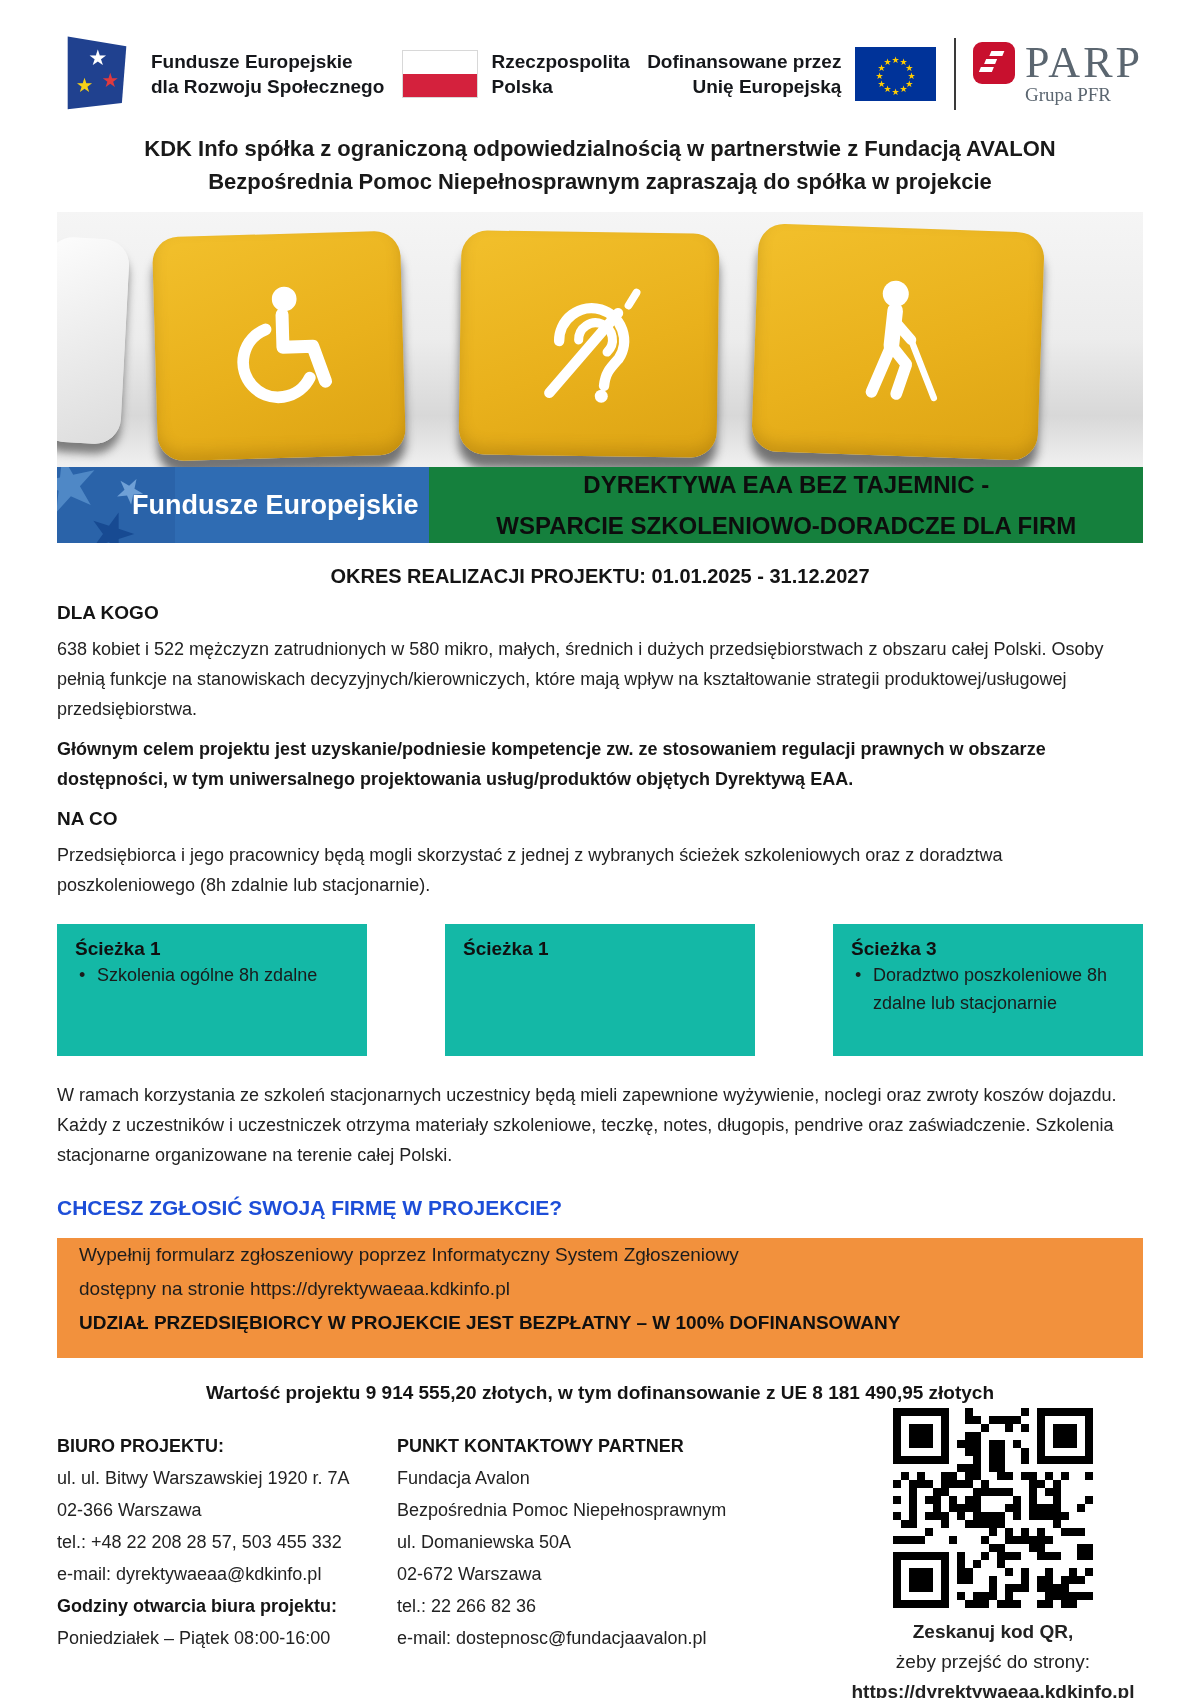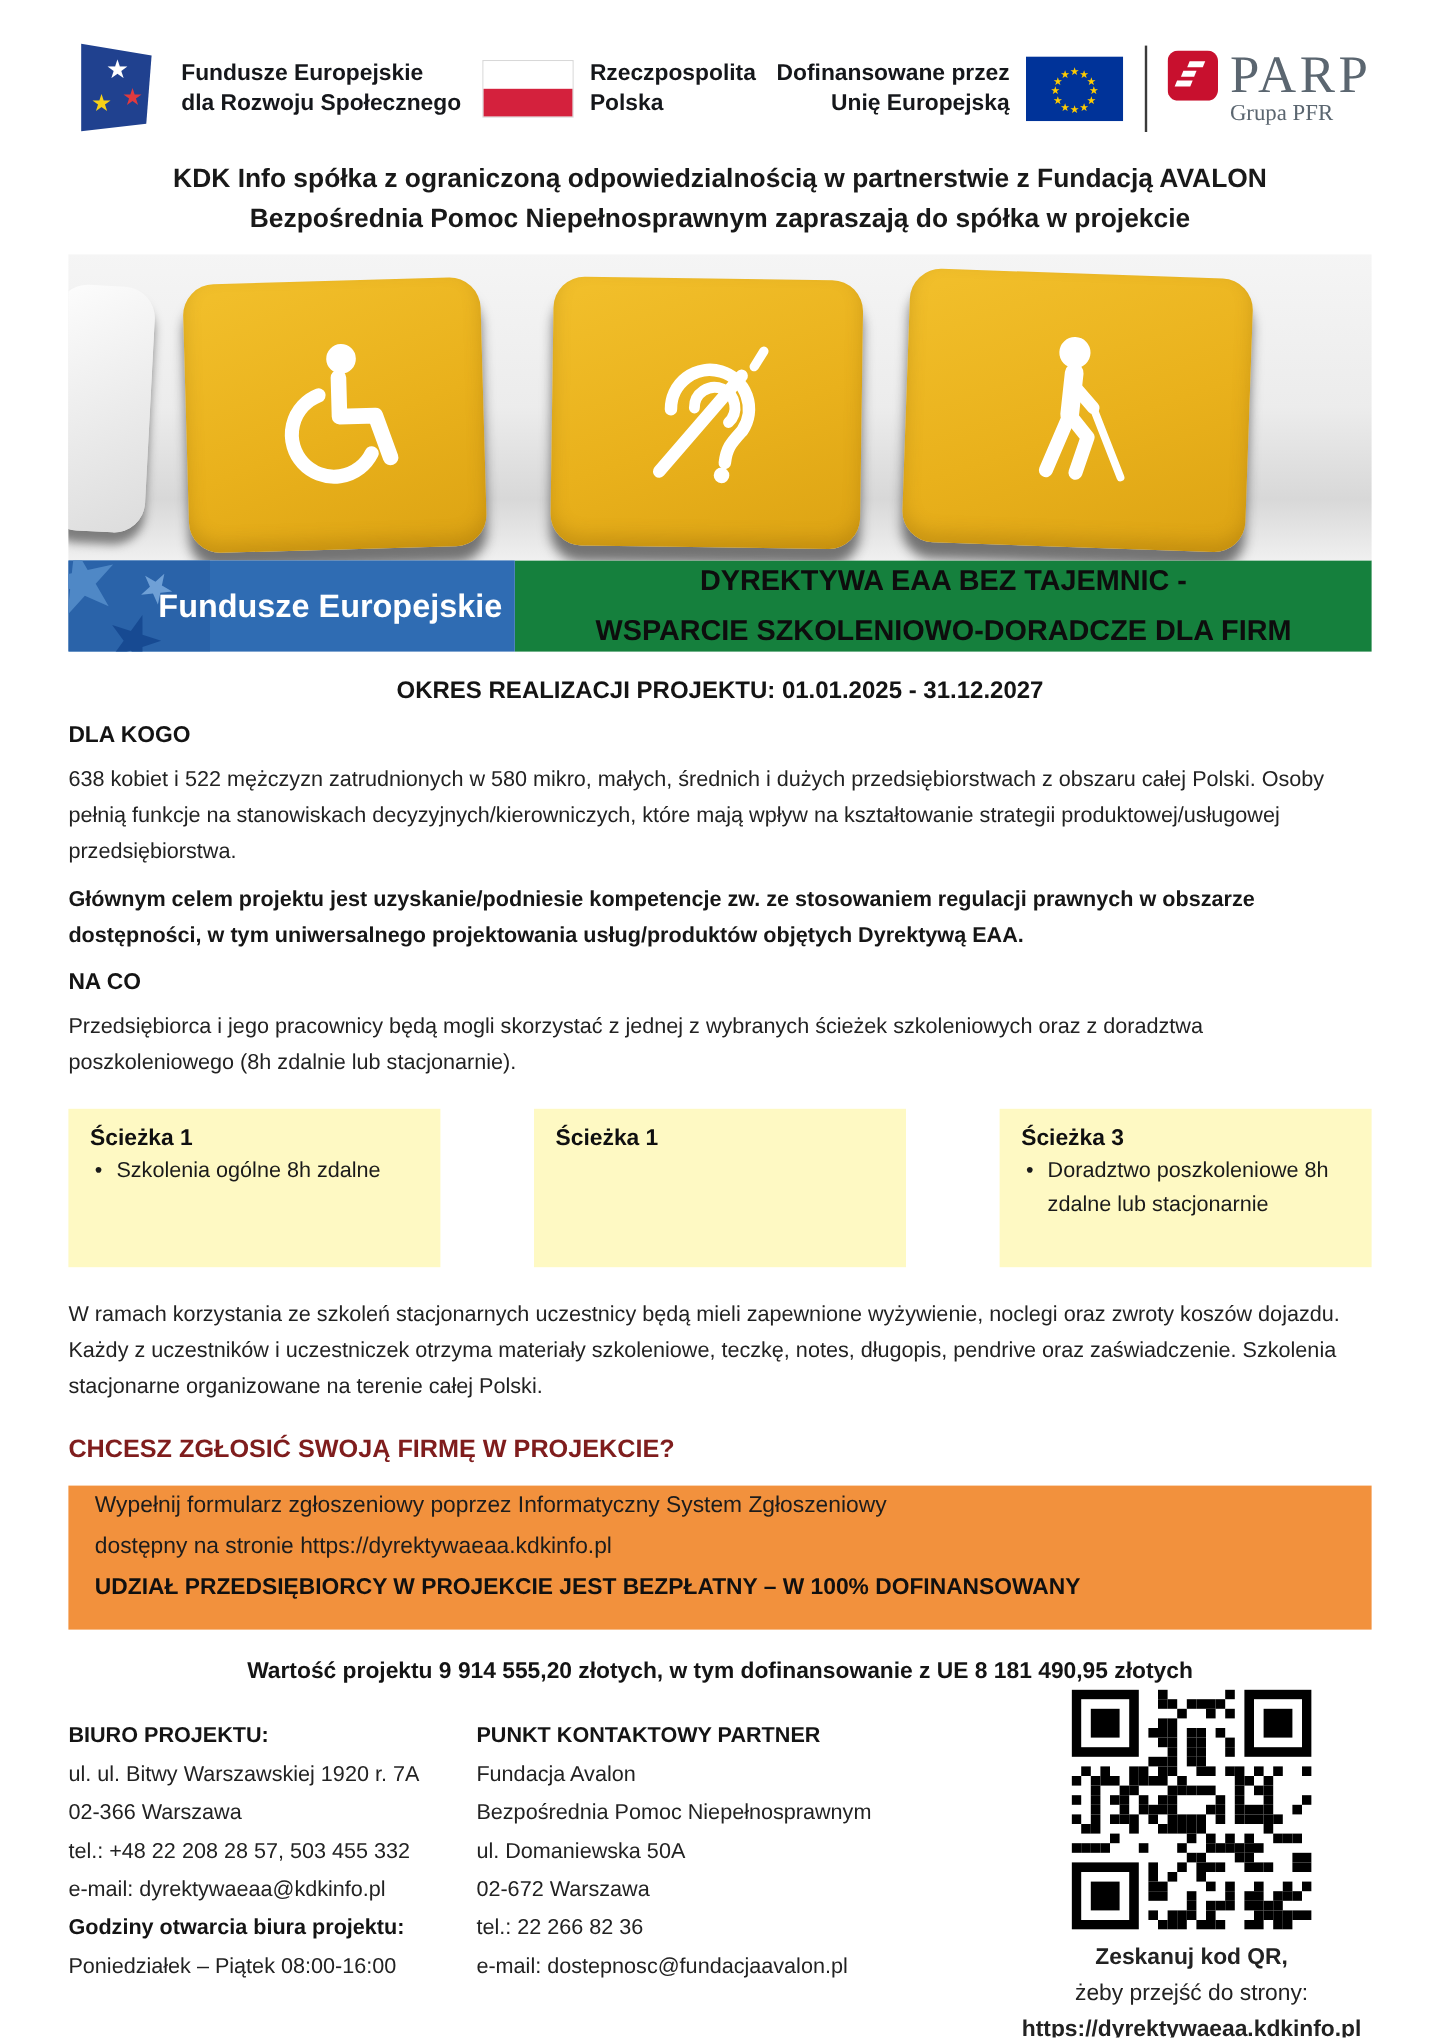--- a/index.html
+++ b/index.html
@@ -64,26 +64,26 @@
   .hero-orange div { font-weight:800; font-size:24px; line-height:35px; color:#0d0d0d; text-align:center; }
 
   
   .period { text-align:center; font-weight:bold; font-size:20px; margin-top:22px; color:#141414; }
   h3.sec { font-size:19px; font-weight:bold; margin-top:14px; color:#141414; }
   p.body { font-size:18px; line-height:30px; margin-top:10px; color:#222; }
   p.body.bold { font-weight:bold; color:#161616; }
 
   
   .paths { display:flex; justify-content:space-between; margin-top:24px; }
-  .path-box { width:310px; height:132px; background:#fef9c3; padding:14px 18px; }
+  .path-box { width:310px; height:132px; background:#14b8a6; padding:14px 18px; }
   .path-title { font-weight:bold; font-size:19px; color:#101010; }
   .path-item { position:relative; margin-top:1px; padding-left:22px; font-size:18px; line-height:28px; color:#1a1a1a; }
   .path-item::before { content:"•"; position:absolute; left:4px; top:0; }
 
-  .cta-heading { font-size:21px; font-weight:bold; margin-top:26px; color:#7f1d1d; }
+  .cta-heading { font-size:21px; font-weight:bold; margin-top:26px; color:#1d4ed8; }
 
   .cta-box { background:#f2913d; margin-top:18px; padding:0 22px 18px; }
   .cta-box .l { font-size:19px; line-height:34px; color:#1c1c1c; }
   .cta-box .l.bold { font-weight:bold; color:#101010; }
 
   .value { text-align:center; font-weight:bold; font-size:19px; margin-top:24px; color:#141414; }
 
   
   .footer { display:flex; margin-top:26px; }
   .fcol { font-size:18px; line-height:32px; color:#222; }

